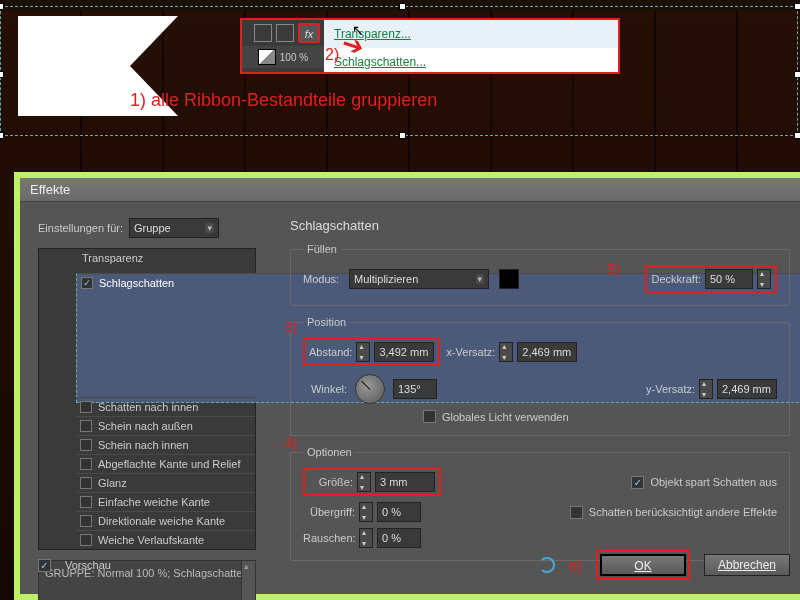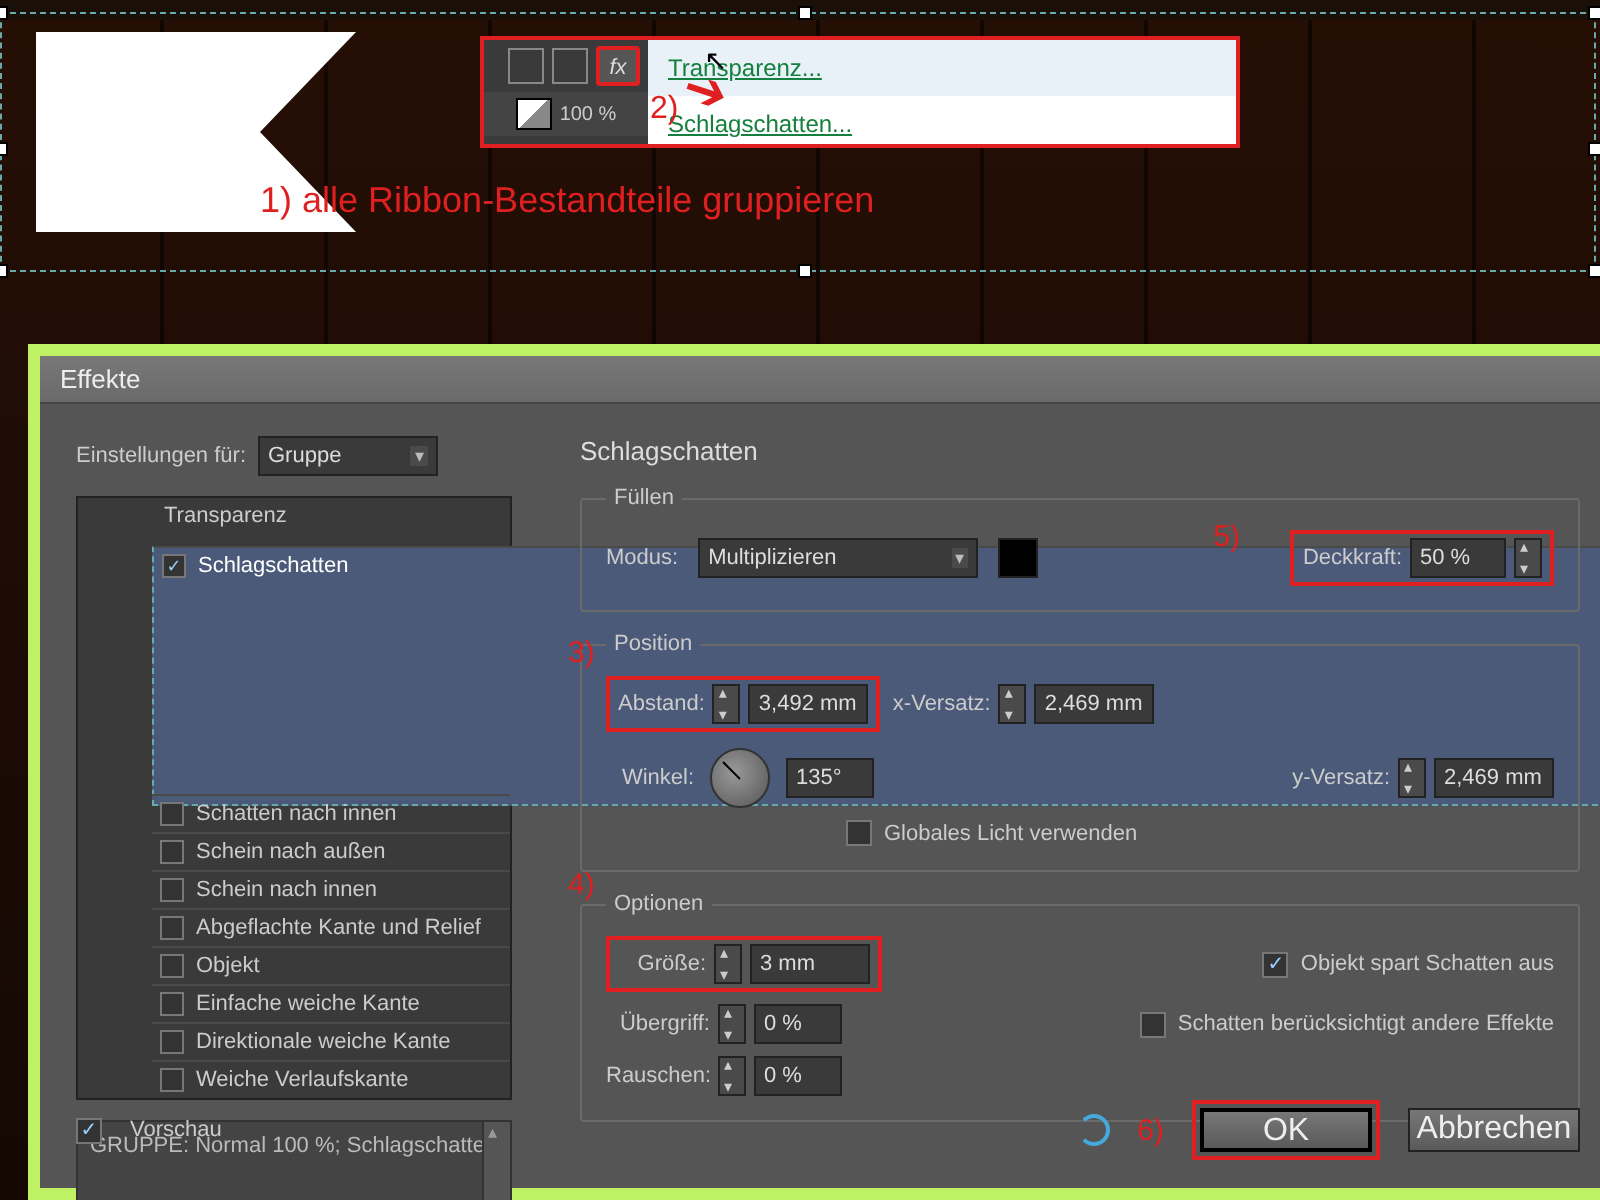--- a/index.html
+++ b/index.html
@@ -76,21 +76,21 @@
   .swatch { width:20px; height:20px; background:#000; border:1px solid #222; }
   .chk { width:13px; height:13px; border:1px solid #777; background:#333; color:#9cf; font-size:10px; line-height:11px; text-align:center; }
   
   .angle-dial { width:30px; height:30px; border-radius:50%; background:radial-gradient(circle at 40% 40%, #999, #555); border:1px solid #333; position:relative;}
   .angle-dial::after{content:""; position:absolute; left:50%; top:50%; width:12px; height:1px; background:#000; transform-origin:left; transform:rotate(-135deg);}
   
   .hl { border:2px solid #e02020; border-radius:0; padding:2px 4px; }
   .marker { position:absolute; color:#e02020; font-size:15px; font-weight:500; }
   
   .footer { position:absolute; left:0; right:0; bottom:0; display:flex; align-items:center; gap:14px; }
-  .btn { min-width:86px; height:22px; background:linear-gradient(#777,#5a5a5a); border:1px solid #222; color:#eee; font-size:16px; text-align:center; line-height:20px;}
+  .btn { min-width:86px; height:22px; background:linear-gradient(#777,#5a5a5a); border:1px solid #222; color:#eee; font-size:12px; text-align:center; line-height:20px;text-decoration:underline;}
   .btn.ok { border:2px solid #000; }
   .spin-ring { width:16px; height:16px; border:2px solid #4ad; border-left-color:transparent; border-radius:50%; }
 </style>
 </head>
 <body>
 
 <div class="wood"></div>
 <div class="wood-top-dark"></div>
 <div class="ribbon"></div>
 
@@ -142,21 +142,21 @@
     </div>
 
     <div class="leftcol">
       <div class="effectlist">
         <div class="it first">Transparenz</div>
         <div class="it sel"><span class="cb">✓</span><span>Schlagschatten</span></div>
         <div class="it"><span class="cb"></span><span>Schatten nach innen</span></div>
         <div class="it"><span class="cb"></span><span>Schein nach außen</span></div>
         <div class="it"><span class="cb"></span><span>Schein nach innen</span></div>
         <div class="it"><span class="cb"></span><span>Abgeflachte Kante und Relief</span></div>
-        <div class="it"><span class="cb"></span><span>Objekt</span></div>
+        <div class="it"><span class="cb"></span><span>Glanz</span></div>
         <div class="it"><span class="cb"></span><span>Einfache weiche Kante</span></div>
         <div class="it"><span class="cb"></span><span>Direktionale weiche Kante</span></div>
         <div class="it"><span class="cb"></span><span>Weiche Verlaufskante</span></div>
       </div>
       <div class="groupbox">
         <span>GRUPPE: Normal 100 %; Schlagschatten</span>
         <div class="sc"></div>
       </div>
     </div>
 

